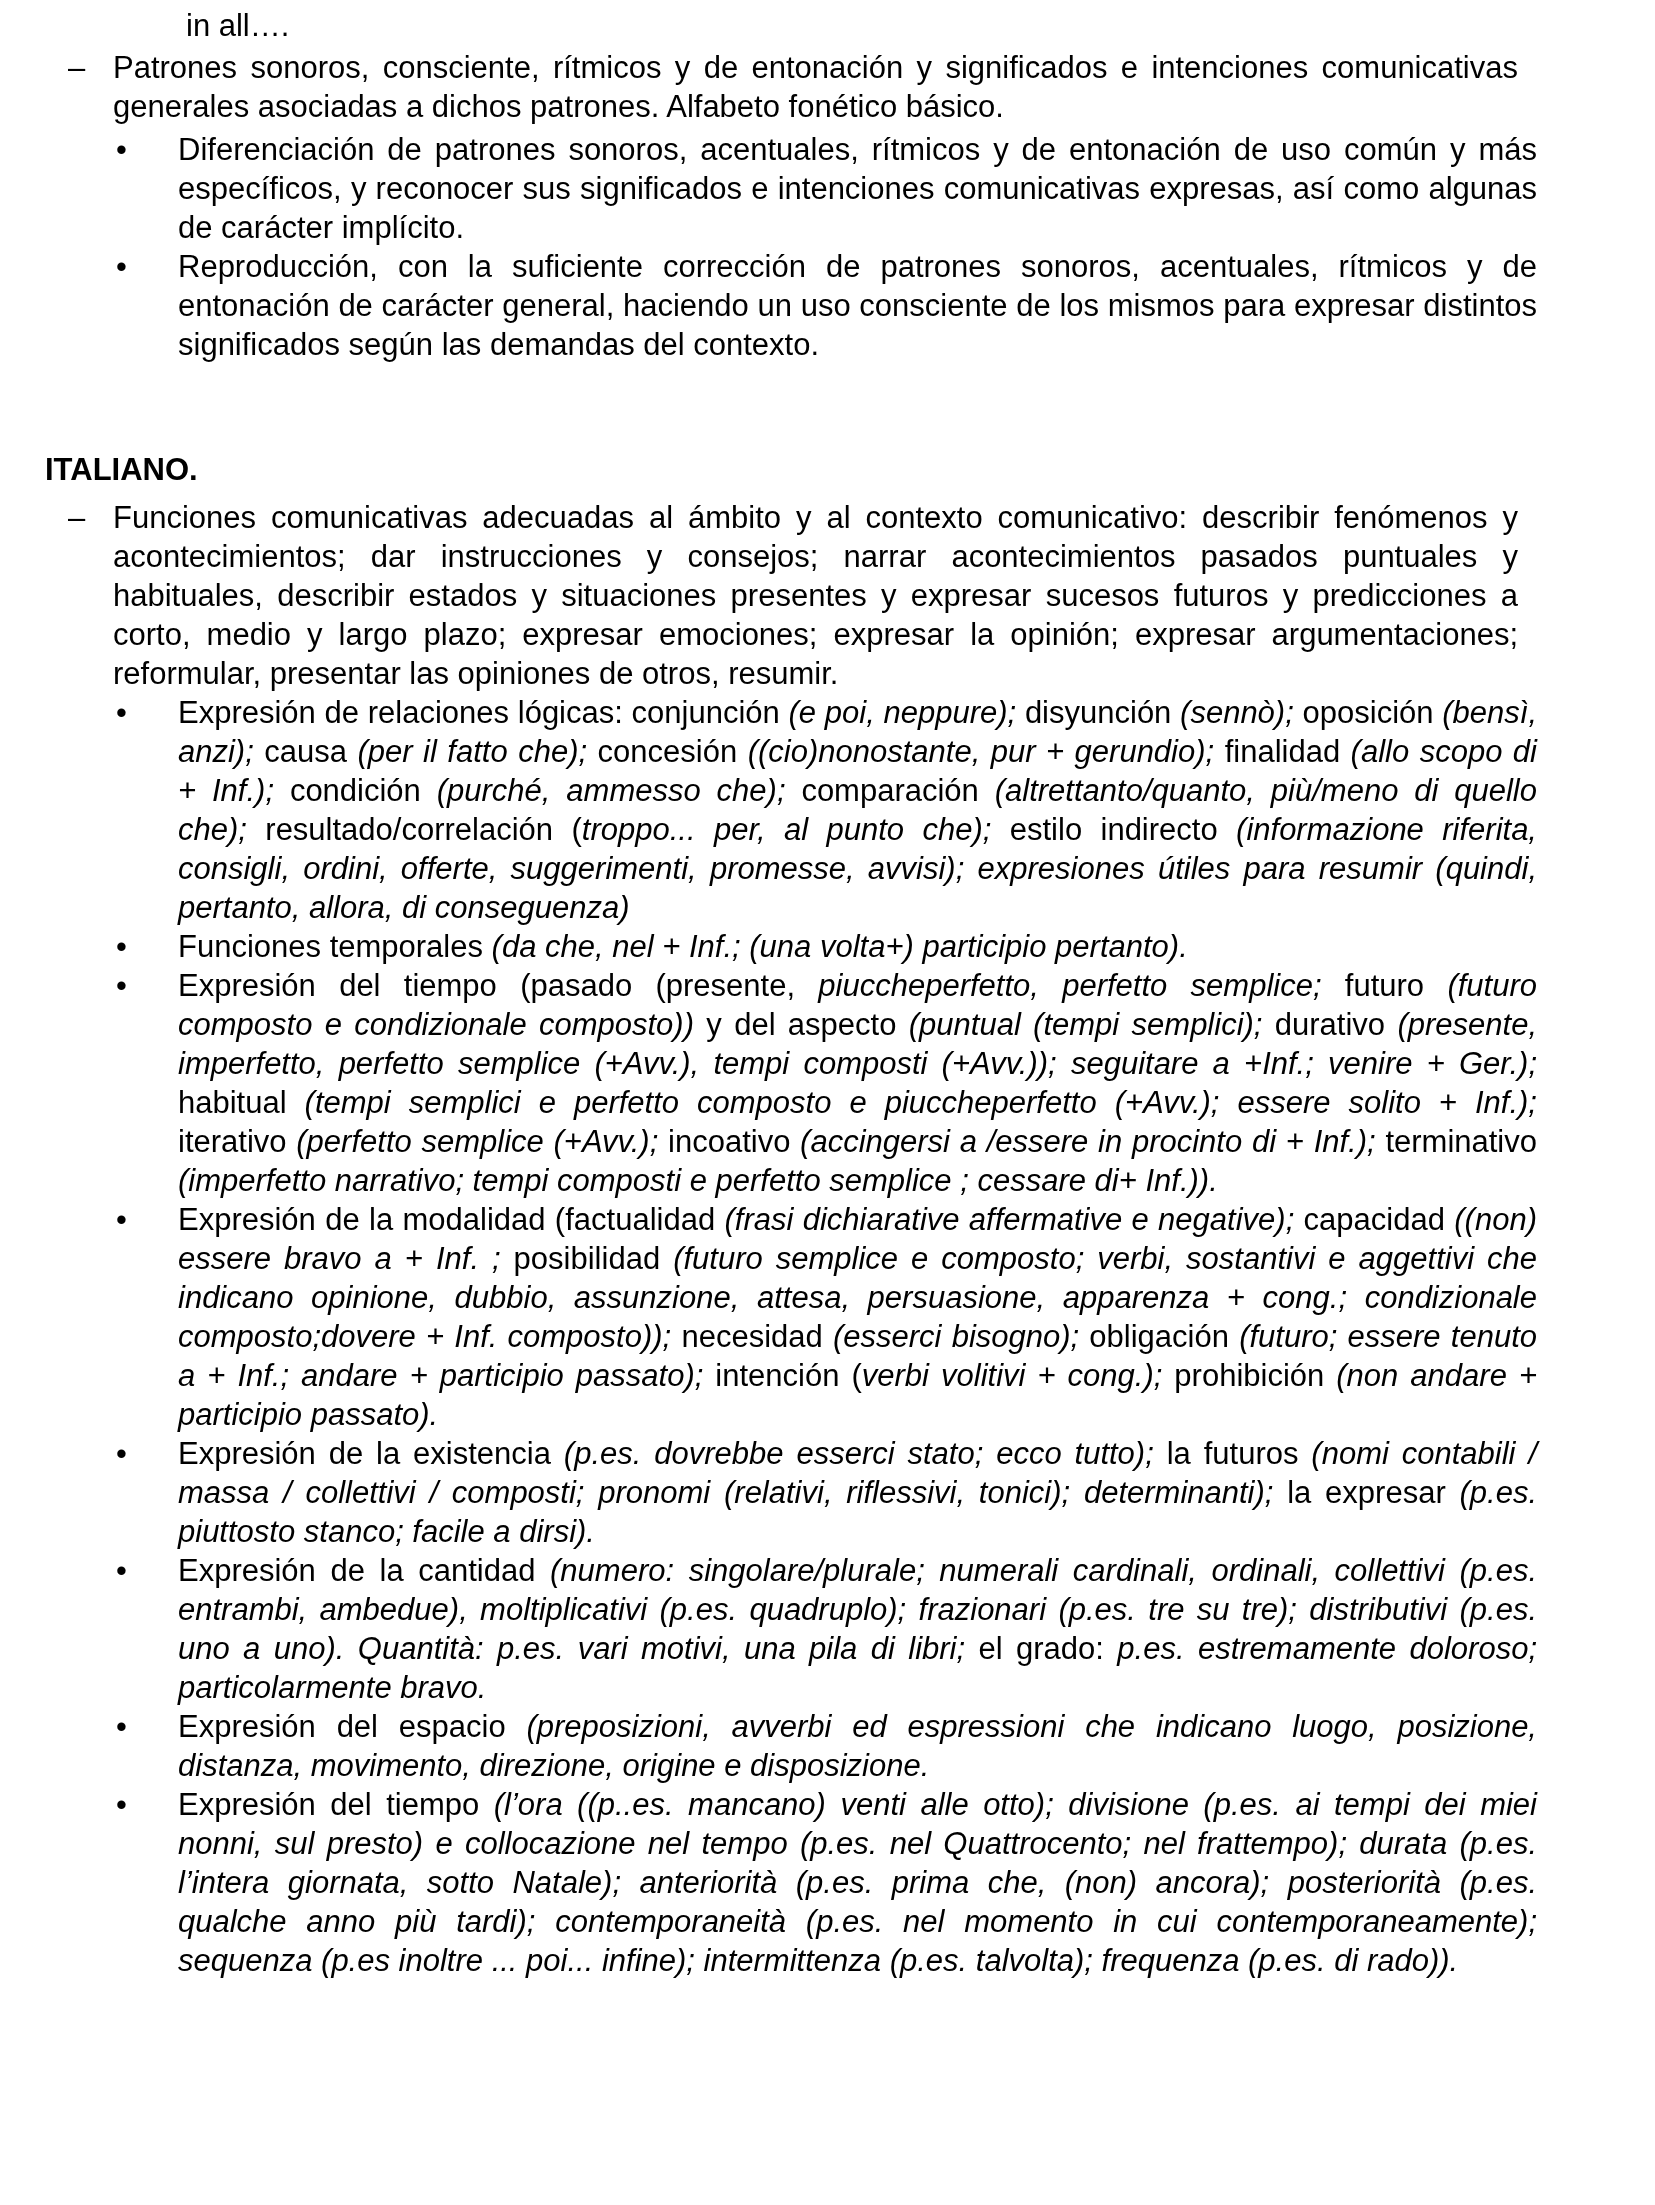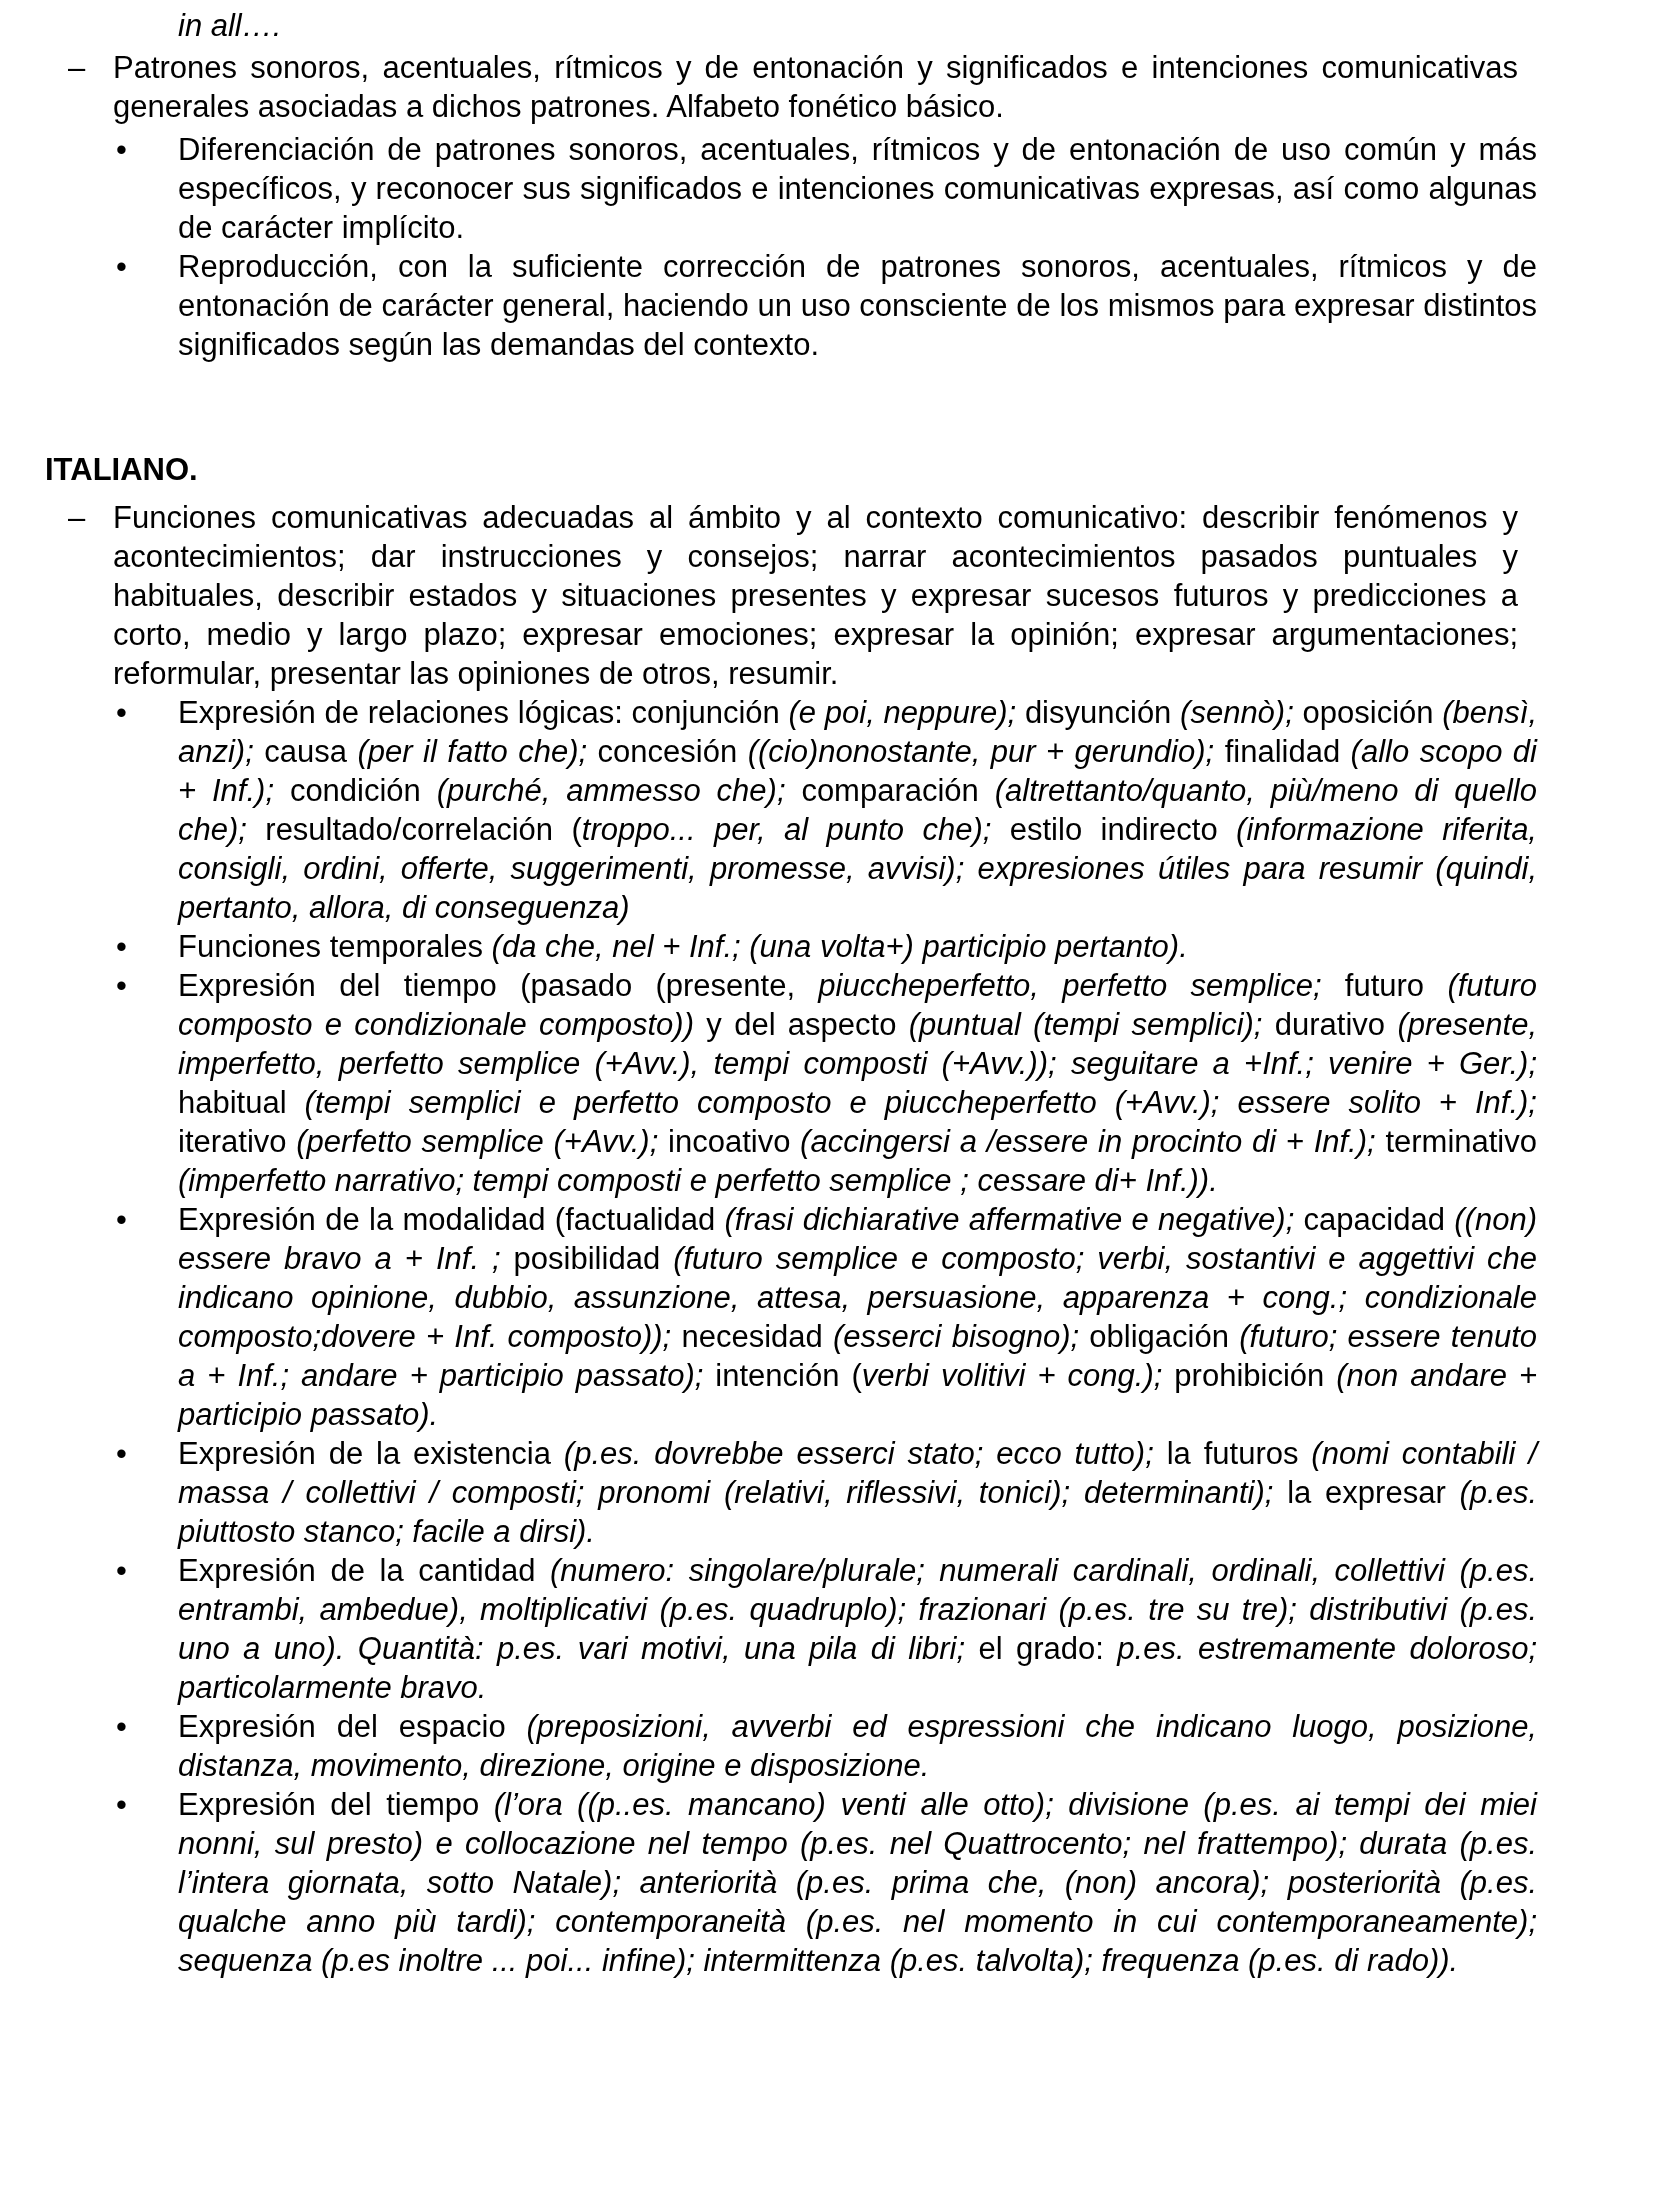--- a/index.html
+++ b/index.html
@@ -1,36 +1,36 @@
 <!DOCTYPE html>
 <html style="font-size:12px"><head>
 <meta charset="utf-8">
 <style>
   html, body { margin: 0; padding: 0; background: #ffffff; }
   body { width: 1655px; height: 2205px; overflow: hidden; position: relative;
          font-family: "Liberation Sans", sans-serif; color: #000; font-size: 31px; line-height: 39px; }
   .page { position: absolute; left: 0; top: 0; width: 1655px; }
-  .cont { position: absolute; left: 178px; top: 6px; width: 1359px; font-style: italic; }
+  .cont { position: absolute; left: 186px; top: 6px; width: 1359px; }
   .dash-item { position: absolute; left: 113px; width: 1405px; text-align: justify; }
   .dash { position: absolute; left: -45px; top: 0; }
   .bullet-list { position: absolute; left: 178px; width: 1359px; }
   .bullet-item { position: relative; text-align: justify; margin: 0; }
   .bullet-dot { position: absolute; left: -62px; top: 0; font-style: normal; }
   .heading { position: absolute; left: 45px; top: 450px; font-weight: bold; }
   i { font-style: italic; }
 </style>
 </head>
 <body>
 
 <div class="page">
   <div class="cont">in all….</div>
 
   <div class="dash-item" style="top:48px;">
     <span class="dash">–</span>
-    <span>Patrones sonoros, acentuales, rítmicos y de entonación y significados e intenciones comunicativas generales asociadas a dichos patrones. Alfabeto fonético básico.</span>
+    <span>Patrones sonoros, consciente, rítmicos y de entonación y significados e intenciones comunicativas generales asociadas a dichos patrones. Alfabeto fonético básico.</span>
   </div>
   <div class="bullet-list" style="top:130px;">
       <div class="bullet-item"><span class="bullet-dot">•</span><span>Diferenciación de patrones sonoros, acentuales, rítmicos y de entonación de uso común y más específicos, y reconocer sus significados e intenciones comunicativas expresas, así como algunas de carácter implícito.</span></div>
       <div class="bullet-item"><span class="bullet-dot">•</span><span>Reproducción, con la suficiente corrección de patrones sonoros, acentuales, rítmicos y de entonación de carácter general, haciendo un uso consciente de los mismos para expresar distintos significados según las demandas del contexto.</span></div>
     </div>
 
   <div class="heading">ITALIANO.</div>
 
   <div class="dash-item" style="top:498px;">
     <span class="dash">–</span>

